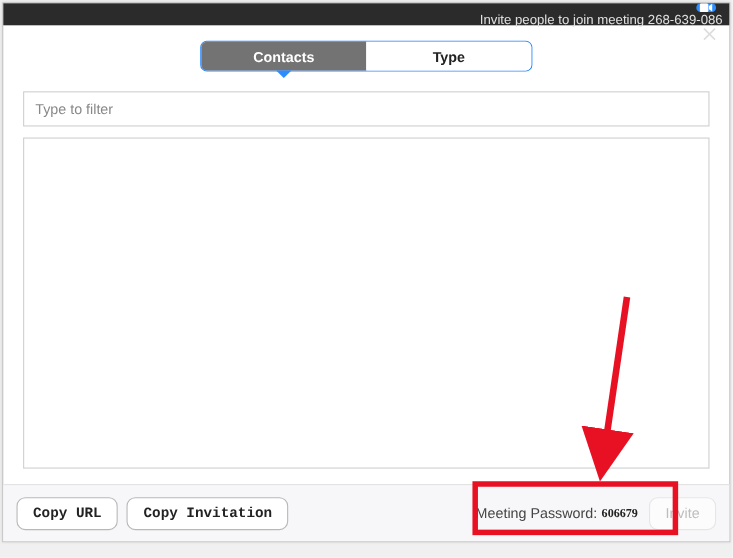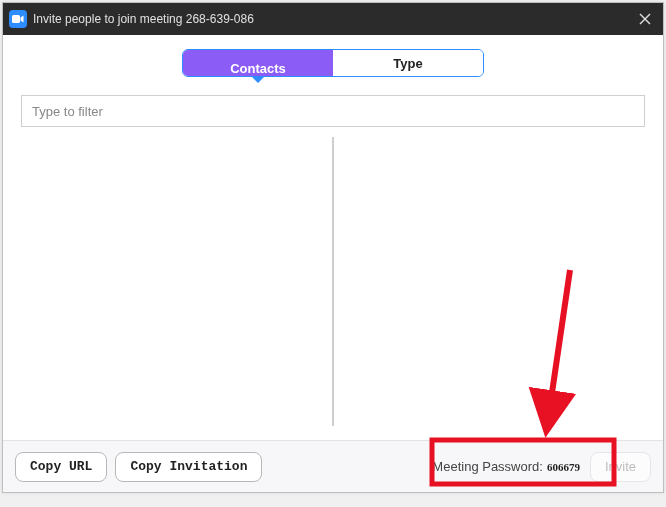--- a/index.html
+++ b/index.html
@@ -24,26 +24,27 @@
       bottom: 14px;
       background: #fff;
       border: 1px solid #bfbfbf;
       display: flex;
       flex-direction: column;
       box-shadow: 0 0 3px rgba(0,0,0,0.1);
     }
     .titlebar {
       background: #2b2b2b;
       color: #e0e0e0;
-      height: 32px;
-      display: flex;
-      align-items: center;
+      height: 20px;
+      display: flex;
+      align-items: flex-end;
       font-size: 12px;
       padding: 0 6px;
       flex-shrink: 0;
+      flex-direction: column;
     }
     .app-icon {
       width: 18px;
       height: 18px;
       background: #2D8CFF;
       border-radius: 4px;
       display: flex;
       align-items: center;
       justify-content: center;
       margin-right: 6px;
@@ -78,24 +79,23 @@
       width: 150px;
       display: flex;
       align-items: center;
       justify-content: center;
       font-size: 13px;
       font-weight: 600;
       cursor: pointer;
       position: relative;
     }
     .tab.active {
-      background: #8b5cf6;
+      background: #737373;
       color: #fff;
       border-radius: 5px 0 0 5px;
-      align-items: flex-end;
     }
     .tab.active::after {
       content: "";
       position: absolute;
       bottom: -7px;
       left: 50%;
       transform: translateX(-50%);
       width: 0;
       height: 0;
       border-left: 7px solid transparent;
@@ -106,21 +106,20 @@
       background: #fff;
       color: #222;
       border-radius: 0 5px 5px 0;
     }
     .content-area {
       flex: 1;
       padding: 0 18px;
       display: flex;
       flex-direction: column;
       position: relative;
-      align-items: center;
     }
     .filter-input {
       width: 100%;
       height: 32px;
       border: 1px solid #cfcfcf;
       padding: 0 10px;
       font-size: 13px;
       color: #888;
       outline: none;
       margin-top: 8px;

